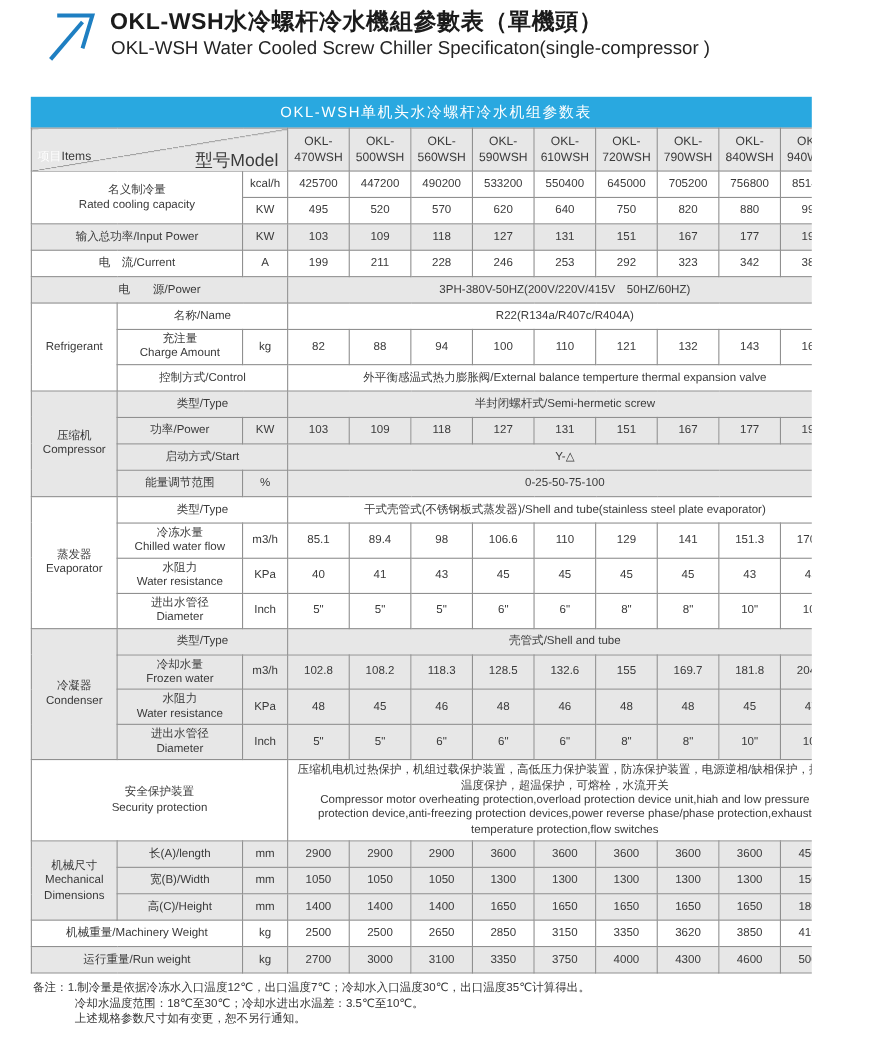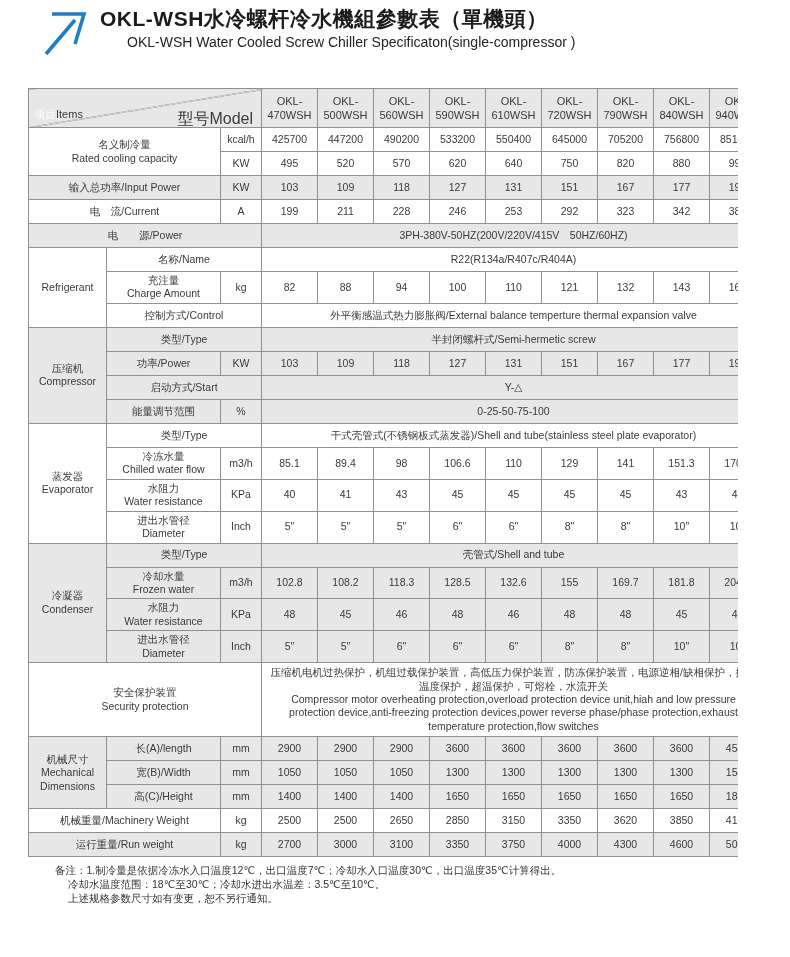--- a/index.html
+++ b/index.html
@@ -2,21 +2,21 @@
 <html><head>
 <meta charset="utf-8">
 <style>
   html,body{margin:0;padding:0;background:#fff;}
   .page{position:relative;width:738px;height:957px;background:#fff;overflow:hidden;
         font-family:"Liberation Sans","DejaVu Sans",sans-serif;color:#333;}
   
   .logo{position:absolute;left:44px;top:9px;}
   .page-title{position:absolute;left:100px;top:5px;font-size:21px;font-weight:700;
               color:#1b1b1b;letter-spacing:.5px;white-space:nowrap;}
-  .page-subtitle{position:absolute;left:101px;top:34px;font-size:14px;color:#242424;white-space:nowrap;margin-left:26px;}
+  .page-subtitle{position:absolute;left:101px;top:34px;font-size:17px;color:#242424;white-space:nowrap;}
   
   .sheet{position:absolute;left:28px;top:88px;width:737px;}
   .banner{height:28px;display:flex;align-items:center;justify-content:center;
           background:#29a8e0;color:#fff;font-size:13.5px;letter-spacing:1.5px;}
   table{width:737px;border-collapse:collapse;table-layout:fixed;border:1px solid #7c7c7c;}
   td,th{border:1px solid #909090;text-align:center;vertical-align:middle;
         font-size:10.5px;line-height:1.28;padding:2px 1px;height:19px;
         color:#3a3a3a;font-weight:400;overflow:hidden;}
   tr.shade td,tr.shade th{background:#e7e7e7;}
   th.model{font-size:11px;height:34px;background:#e7e7e7;word-wrap:break-word;}
@@ -24,39 +24,42 @@
           background-image:linear-gradient(to bottom right,
             transparent 49.5%,#9a9a9a 49.5%,#9a9a9a 50.6%,transparent 50.6%);}
   .items-label{position:absolute;left:5px;bottom:6px;font-size:11px;color:#3a3a3a;}
   .items-wm{color:#fdfdfd;}
   .model-label{position:absolute;right:8px;top:20px;font-size:16px;color:#3a3a3a;}
   td.group{font-size:10.5px;}
   td.span.left{text-align:center;padding:3px 6px;}
   
   .notes{margin-top:7px;font-size:10.5px;color:#333;line-height:1.3;}
   .note-line{white-space:nowrap;}
-  .i0{padding-left:2px;margin-left:25px;}
+  .i0{padding-left:2px;}
   .i1{padding-left:32px;}
   .i2{padding-left:40px;}
 </style>
 </head>
 <body>
 
 <div class="page">
 
   <svg class="logo" width="44" height="48" viewBox="0 0 44 48" fill="none">
     <path class="logo-stroke" d="M2 45 L31 11" stroke="#1e7fc2" stroke-width="3.6"></path>
     <path class="logo-stroke" d="M8 5 L40 5 L31 35" stroke="#1e7fc2" stroke-width="3.6" fill="none"></path>
   </svg>
 
   <div class="page-title">OKL-WSH水冷螺杆冷水機組參數表（單機頭）</div>
   <div class="page-subtitle">OKL-WSH Water Cooled Screw Chiller Specificaton(single-compressor )</div>
 
   <div class="sheet">
 
+    <div class="banner" style="background: rgb(41, 168, 224);">
+      <span>OKL-WSH单机头水冷螺杆冷水机组参数表</span>
+    </div>
 
     <table>
       <colgroup>
         <col style="width:78px">
           <col style="width:114px">
           <col style="width:41px">
         <col style="width:56px">
           <col style="width:56px">
           <col style="width:56px">
         <col style="width:56px">

